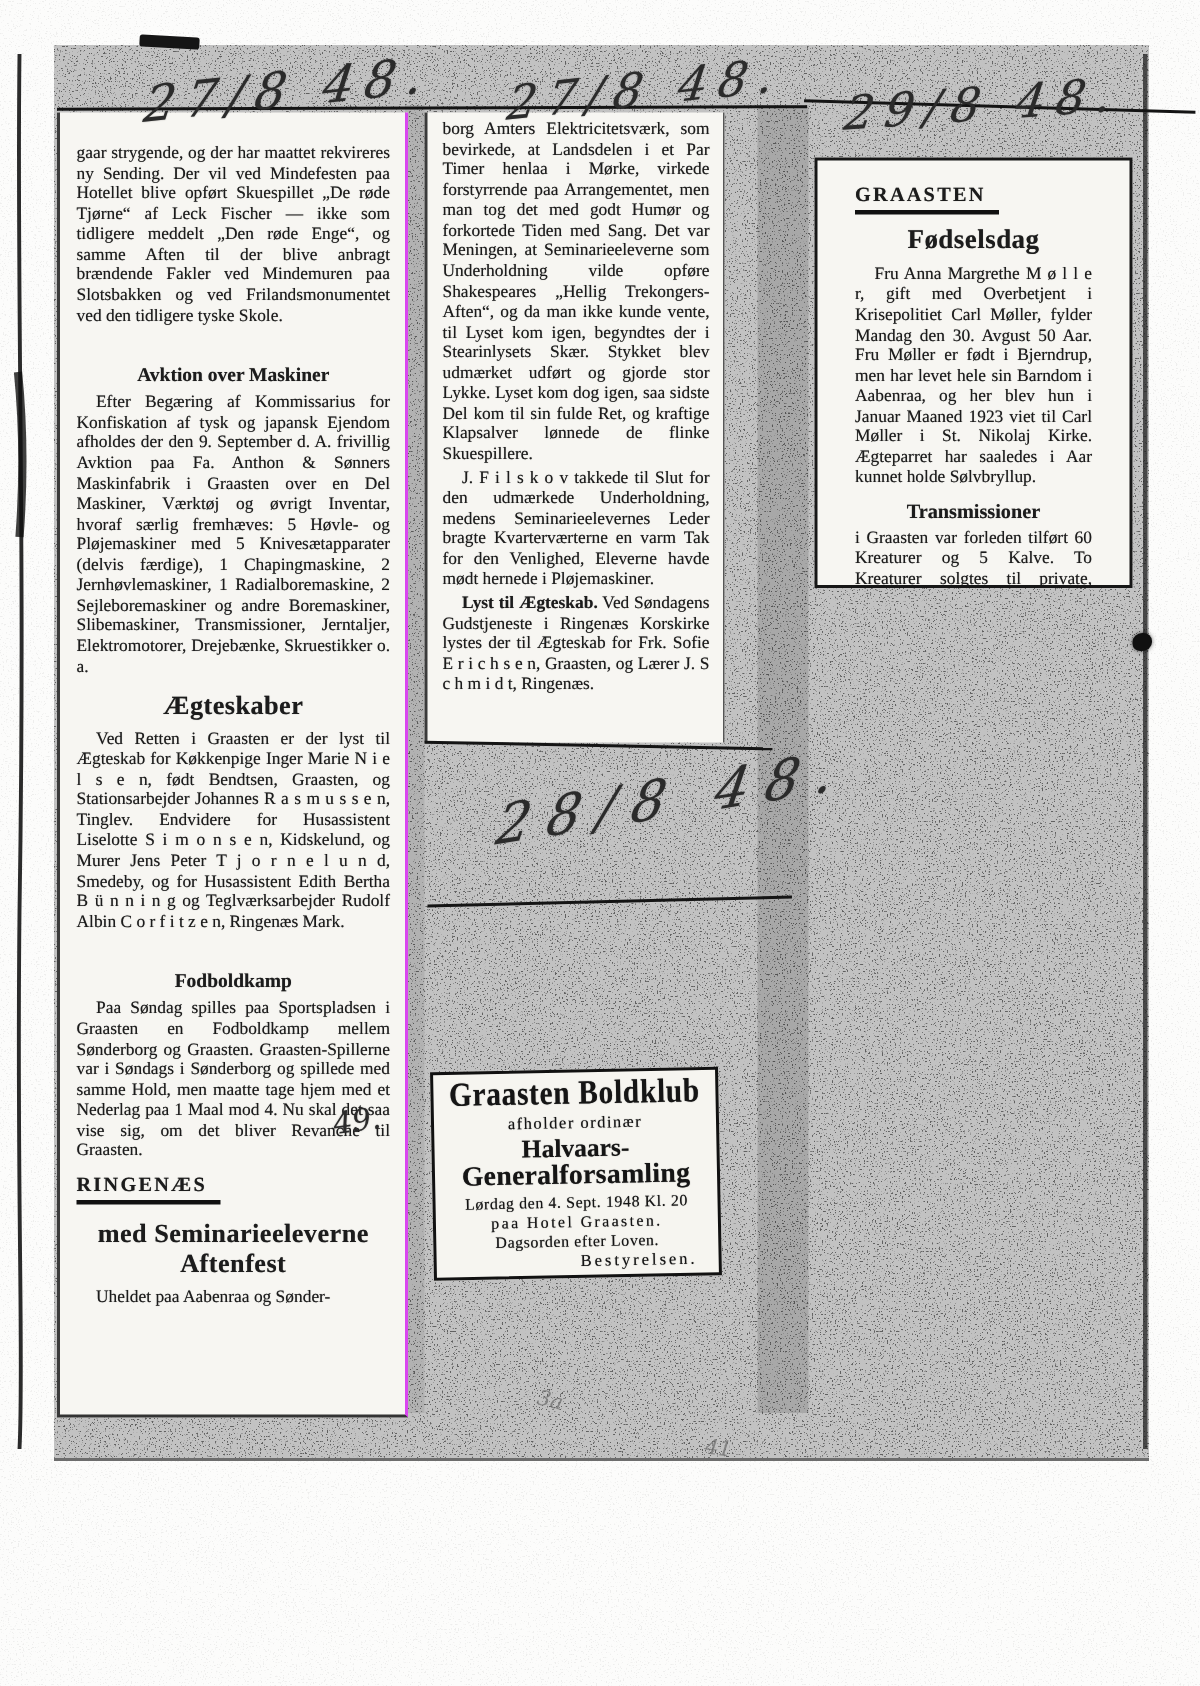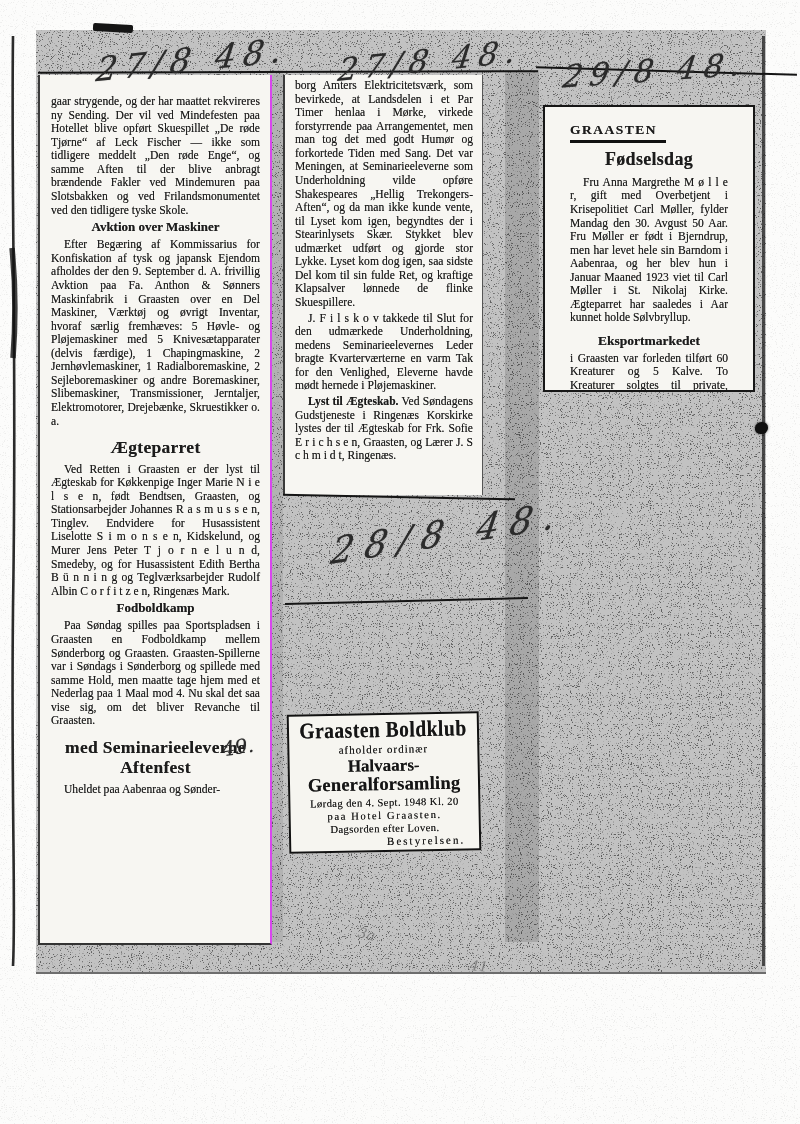--- a/index.html
+++ b/index.html
@@ -21,21 +21,21 @@
   .right-edge{position:absolute;left:726px;top:6px;width:3px;height:930px;background:rgba(25,25,25,.72);z-index:5;}
   
   .clip{
     position:absolute;background:#f7f6f2;color:#1c1c1c;z-index:3;
     font-size:11.6px;line-height:1.17;overflow:hidden;
     text-shadow:0 0 .5px rgba(0,0,0,.55);
   }
   .clip p{margin:0 0 2px;text-align:justify;text-indent:13px;}
   .clip p.noind{text-indent:0;}
   .clip h2,.clip h3{text-align:center;font-weight:bold;}
-  .clip h3{font-size:13px;margin:2px 0 4px;}
+  .clip h3{font-size:13px;margin:25px 0 4px;}
   .clip h2{font-size:17.5px;margin:9px 0 5px;letter-spacing:.3px;text-align:center;}
   .clip-left{left:2px;top:45px;width:234px;height:870px;
     border-left:2px solid #3a3a3a;border-right:2px solid #d946ef;border-bottom:2px solid #333;
     padding:20px 10px 6px 11px;box-sizing:border-box;}
   .clip-mid{left:247px;top:45px;width:200px;height:420px;
     border-left:2px solid #3a3a3a;border-right:1px solid #555;
     padding:4px 9px 4px 10px;box-sizing:border-box;}
   .clip-right{left:507px;top:75px;width:212px;height:287px;
     border:2.5px solid #161616;padding:7px 25px;box-sizing:border-box;}
   
@@ -120,44 +120,47 @@
     <svg class="noise" style="left:0;top:0;z-index:2;opacity:.5" width="730" height="942">
       <rect width="730" height="942" filter="url(#grainF)"></rect>
     </svg>
 
     <div class="right-edge"></div>
 
     <div class="clip clip-left">
       <p class="noind">gaar strygende, og der har maattet rekvireres ny Sending. Der vil ved Mindefesten paa Hotellet blive opført Skuespillet „De røde Tjørne“ af Leck Fischer — ikke som tidligere meddelt „Den røde Enge“, og samme Aften til der blive anbragt brændende Fakler ved Mindemuren paa Slotsbakken og ved Frilandsmonumentet ved den tidligere tyske Skole.</p>
       <h3>Avktion over Maskiner</h3>
       <p>Efter Begæring af Kommissarius for Konfiskation af tysk og japansk Ejendom afholdes der den 9. September d. A. frivillig Avktion paa Fa. Anthon &amp; Sønners Maskinfabrik i Graasten over en Del Maskiner, Værktøj og øvrigt Inventar, hvoraf særlig fremhæves: 5 Høvle- og Pløjemaskiner med 5 Knivesætapparater (delvis færdige), 1 Chapingmaskine, 2 Jernhøvlemaskiner, 1 Radialboremaskine, 2 Sejleboremaskiner og andre Boremaskiner, Slibemaskiner, Transmissioner, Jerntaljer, Elektromotorer, Drejebænke, Skruestikker o. a.</p>
-      <h2>Ægteparret</h2>
+      <h2>Ægteskaber</h2>
       <p>Ved Retten i Graasten er der lyst til Ægteskab for Køkkenpige Inger Marie N i e l s e n, født Bendtsen, Graasten, og Stationsarbejder Johannes R a s m u s s e n, Tinglev. Endvidere for Husassistent Liselotte S i m o n s e n, Kidskelund, og Murer Jens Peter T j o r n e l u n d, Smedeby, og for Husassistent Edith Bertha B ü n n i n g og Teglværksarbejder Rudolf Albin C o r f i t z e n, Ringenæs Mark.</p>
       <h3>Fodboldkamp</h3>
       <p>Paa Søndag spilles paa Sportspladsen i Graasten en Fodboldkamp mellem Sønderborg og Graasten. Graasten-Spillerne var i Søndags i Sønderborg og spillede med samme Hold, men maatte tage hjem med et Nederlag paa 1 Maal mod 4. Nu skal det saa vise sig, om det bliver Revanche til Graasten.</p>
+      <div class="place-label">
+        <span>RINGENÆS</span>
+      </div>
       <h2 class="two-line">
         <span>med Seminarieeleverne</span>
         <span>Aftenfest</span>
       </h2>
       <p>Uheldet paa Aabenraa og Sønder-</p>
     </div>
 
     <div class="clip clip-mid">
       <p class="noind">borg Amters Elektricitetsværk, som bevirkede, at Landsdelen i et Par Timer henlaa i Mørke, virkede forstyrrende paa Arrangementet, men man tog det med godt Humør og forkortede Tiden med Sang. Det var Meningen, at Seminarieeleverne som Underholdning vilde opføre Shakespeares „Hellig Trekongers-Aften“, og da man ikke kunde vente, til Lyset kom igen, begyndtes der i Stearinlysets Skær. Stykket blev udmærket udført og gjorde stor Lykke. Lyset kom dog igen, saa sidste Del kom til sin fulde Ret, og kraftige Klapsalver lønnede de flinke Skuespillere.</p>
       <p>J. F i l s k o v takkede til Slut for den udmærkede Underholdning, medens Seminarieelevernes Leder bragte Kvarterværterne en varm Tak for den Venlighed, Eleverne havde mødt hernede i Pløjemaskiner.</p>
       <p><span class="bold-lead">Lyst til Ægteskab.</span><span> Ved Søndagens Gudstjeneste i Ringenæs Korskirke lystes der til Ægteskab for Frk. Sofie E r i c h s e n, Graasten, og Lærer J. S c h m i d t, Ringenæs.</span></p>
     </div>
 
     <div class="clip clip-right">
       <div class="place-label">
         <span>GRAASTEN</span>
       </div>
       <h2>Fødselsdag</h2>
       <p>Fru Anna Margrethe M ø l l e r, gift med Overbetjent i Krisepolitiet Carl Møller, fylder Mandag den 30. Avgust 50 Aar. Fru Møller er født i Bjerndrup, men har levet hele sin Barndom i Aabenraa, og her blev hun i Januar Maaned 1923 viet til Carl Møller i St. Nikolaj Kirke. Ægteparret har saaledes i Aar kunnet holde Sølvbryllup.</p>
-      <h3>Eksportmarkedet</h3>
+      <h3>Transmissioner</h3>
       <p class="noind">i Graasten var forleden tilført 60 Kreaturer og 5 Kalve. To Kreaturer solgtes til private, Resten til Hjemmemarkedet.</p>
     </div>
 
     <div class="pencil pencil-1">3a</div>
     <div class="pencil pencil-2">41</div>
   </div>
 
   <div class="hline topline-left"></div>
   <div class="hline topline-right"></div>
   <div class="hline line-mid-bottom"></div>

